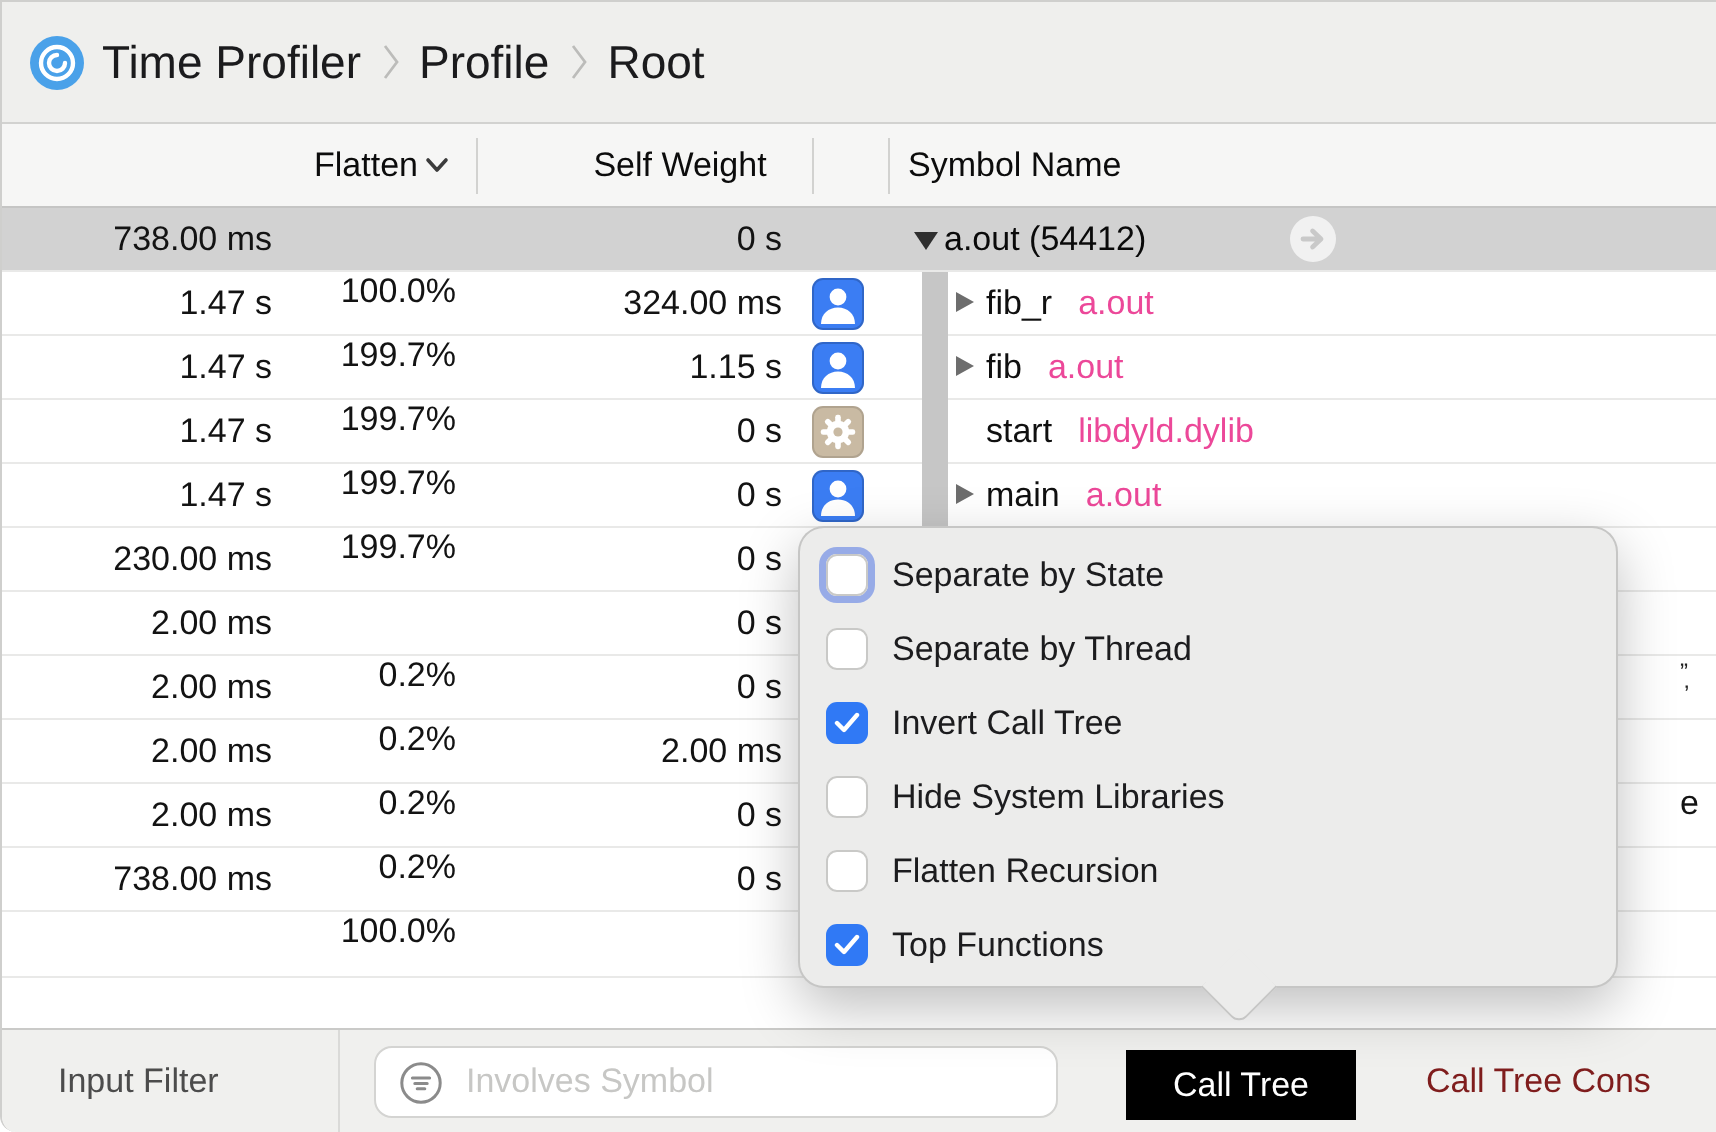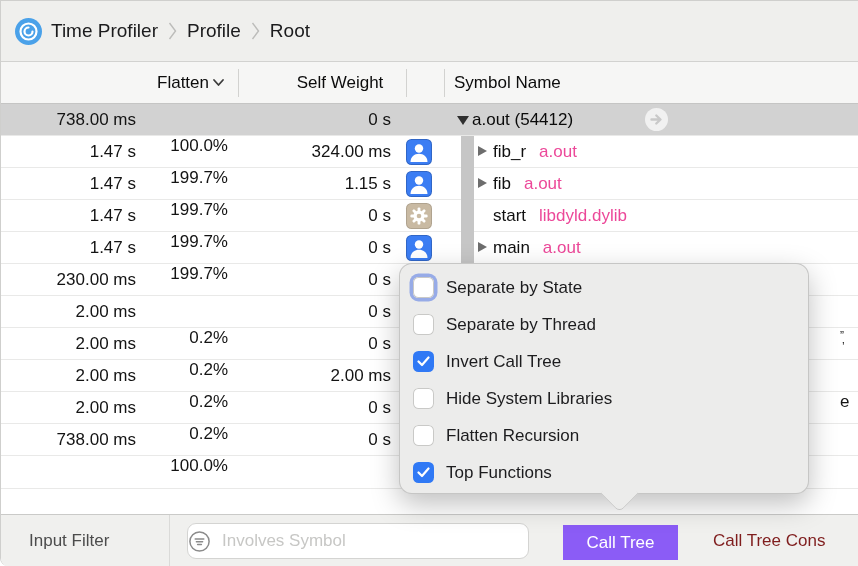--- a/index.html
+++ b/index.html
@@ -5,21 +5,21 @@
   html,body{margin:0;padding:0;background:#fff;}
   .window{
     position:relative;width:858px;height:566px;overflow:hidden;
     font-family:"Liberation Sans","DejaVu Sans",sans-serif;
     background:#fff;border-left:1px solid #cfcfcd;border-top:1px solid #cfcfcd;
     box-sizing:border-box;border-bottom-left-radius:8px;
   }
   
   .jumpbar{position:absolute;top:0;left:0;width:858px;height:61px;background:#efefed;
     border-bottom:1px solid #d2d2d0;box-sizing:border-box;display:flex;align-items:center;
-    padding-left:14px;gap:9px;font-size:19px;color:#1b1b1d;}
+    padding-left:14px;gap:9px;font-size:23px;color:#1b1b1d;}
   .crumb{cursor:default;}
   .sep-chev{margin:0 1px;display:block;}
   
   .thead{position:absolute;top:61px;left:0;width:858px;height:42px;background:#f6f6f5;
     border-bottom:1px solid #c5c5c4;box-sizing:border-box;}
   .th{position:absolute;top:0;height:41px;display:flex;align-items:center;
     font-size:17px;font-weight:500;color:#0c0c0c;}
   .th-weight{left:0;width:224px;justify-content:flex-end;gap:3px;}
   .th-self{left:255px;width:168px;justify-content:center;}
   .th-symbol{left:453px;}
@@ -70,25 +70,25 @@
   .cb.on svg{display:block;}
   .cb.focused{box-shadow:inset 0 0 0 1px #c9c9c7,0 0 0 3.5px #97ABE7;}
   
   .bbar{position:absolute;top:513px;left:0;width:858px;height:53px;background:#f0f0ee;
     border-top:1px solid #cacac8;box-sizing:border-box;}
   .input-filter{position:absolute;left:28px;top:0;height:52px;display:flex;align-items:center;
     font-size:17px;color:#4c4c4c;}
   .bdiv{position:absolute;left:168px;top:0;width:1px;height:52px;background:#dadad8;}
   .search{position:absolute;left:186px;top:8px;width:342px;height:36px;background:#fff;
     border:1px solid #d4d4d2;border-radius:9px;display:flex;align-items:center;
-    box-sizing:border-box;gap:9px;}
+    padding-left:11px;box-sizing:border-box;gap:9px;}
   .search input{border:none;outline:none;background:transparent;font-size:17px;color:#222;
     width:250px;font-family:inherit;}
   .search input::placeholder{color:#c7c7c5;}
-  .ct-btn{position:absolute;left:562px;top:10px;width:115px;height:35px;background:#8b5cf6;
+  .ct-btn{position:absolute;left:562px;top:10px;width:115px;height:35px;background:#000000;
     border-radius:0;color:#fff;font-size:17px;display:flex;align-items:center;
     justify-content:center;cursor:default;}
   .ctc{position:absolute;left:712px;top:0;height:52px;display:flex;align-items:center;
     font-size:17px;color:#7f1d1d;white-space:nowrap;}
 </style>
 </head>
 <body>
 
 <div class="window">
 

